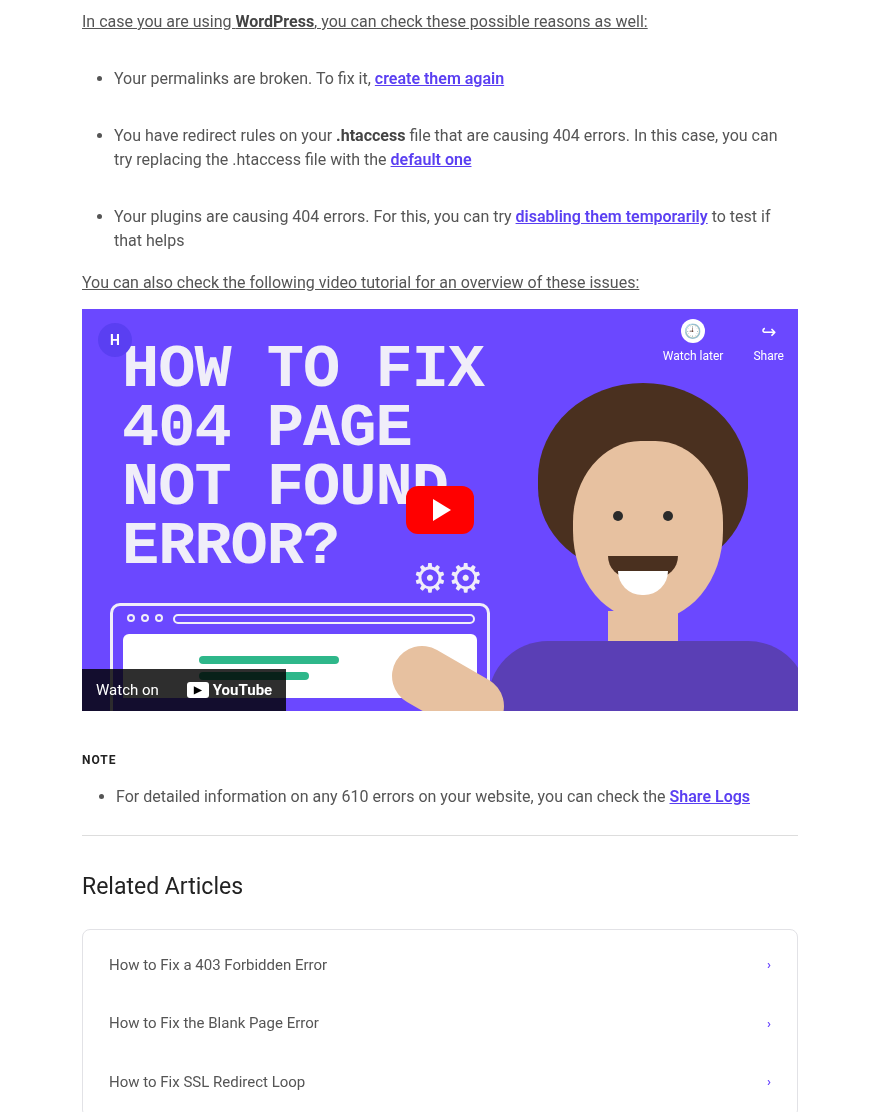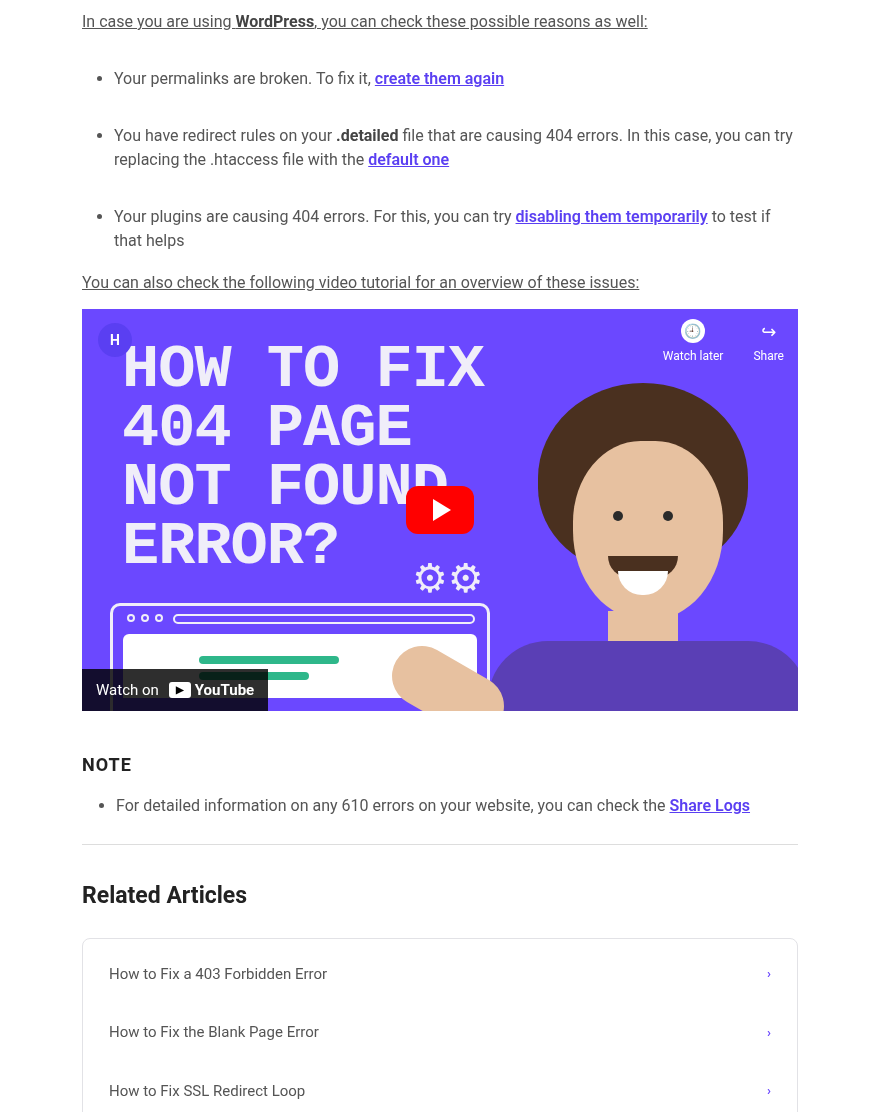--- a/index.html
+++ b/index.html
@@ -229,60 +229,60 @@
     margin-left: 4px;
   }
   .watch-on {
     position: absolute;
     left: 0; bottom: 0;
     background: rgba(0,0,0,.82);
     color: #fff;
     padding: 10px 14px;
     display: flex;
     align-items: center;
-    gap: 10px;
+    gap: 28px;
     font-size: 15px;
     z-index: 10;
     cursor: pointer;
   }
   .yt-logo {
     display:flex; align-items:center; gap:2px;
     font-weight:700; font-size:15px;
   }
   .yt-logo .yt-ico {
     display:inline-flex;
     width:22px;height:16px;background:#fff;border-radius:3px;
     align-items:center;justify-content:center;color:#000;font-size:10px;
     margin-right:2px;
   }
 
   .note-head {
     font-weight: 700;
     color: #222;
     letter-spacing: 1px;
-    font-size: 18px;
+    font-size: 12px;
     margin: 13px 0 16px 0;
   }
   ul.note-list {
     list-style: disc;
     padding-left: 34px;
     margin-bottom: 26px;
   }
   ul.note-list li { color:#555; }
 
   hr.divider {
     border: none;
     border-top: 1px solid #ddd;
     margin: 0 0 34px 0;
   }
 
   h2.related {
     color: #222;
     font-size: 23px;
-    font-weight: 700;
+    font-weight: 400;
     margin-bottom: 24px;
   }
   .related-box {
     border: 1px solid #e2e2e6;
     border-radius: 8px;
     padding: 6px 0;
     margin-top: 20px;
   }
   .related-item {
     display: flex;
@@ -306,21 +306,21 @@
 
   <p>
     <span>In case you are using </span><strong>WordPress</strong><span>, you can check these possible reasons as well:</span>
   </p>
 
   <ul class="main-list">
     <li>
       <span>Your permalinks are broken. To fix it, </span><a href="#" class="link">create them again</a>
     </li>
     <li>
-      <span>You have redirect rules on your </span><strong>.detailed</strong><span> file that are causing 404 errors. In this case, you can try replacing the .htaccess file with the </span><a href="#" class="link">default one</a>
+      <span>You have redirect rules on your </span><strong>.htaccess</strong><span> file that are causing 404 errors. In this case, you can try replacing the .htaccess file with the </span><a href="#" class="link">default one</a>
     </li>
     <li>
       <span>Your plugins are causing 404 errors. For this, you can try </span><a href="#" class="link">disabling them temporarily</a><span> to test if that helps</span>
     </li>
   </ul>
 
   <p>You can also check the following video tutorial for an overview of these issues:</p>
 
   <div class="video-frame">
     <div class="vid-top">

